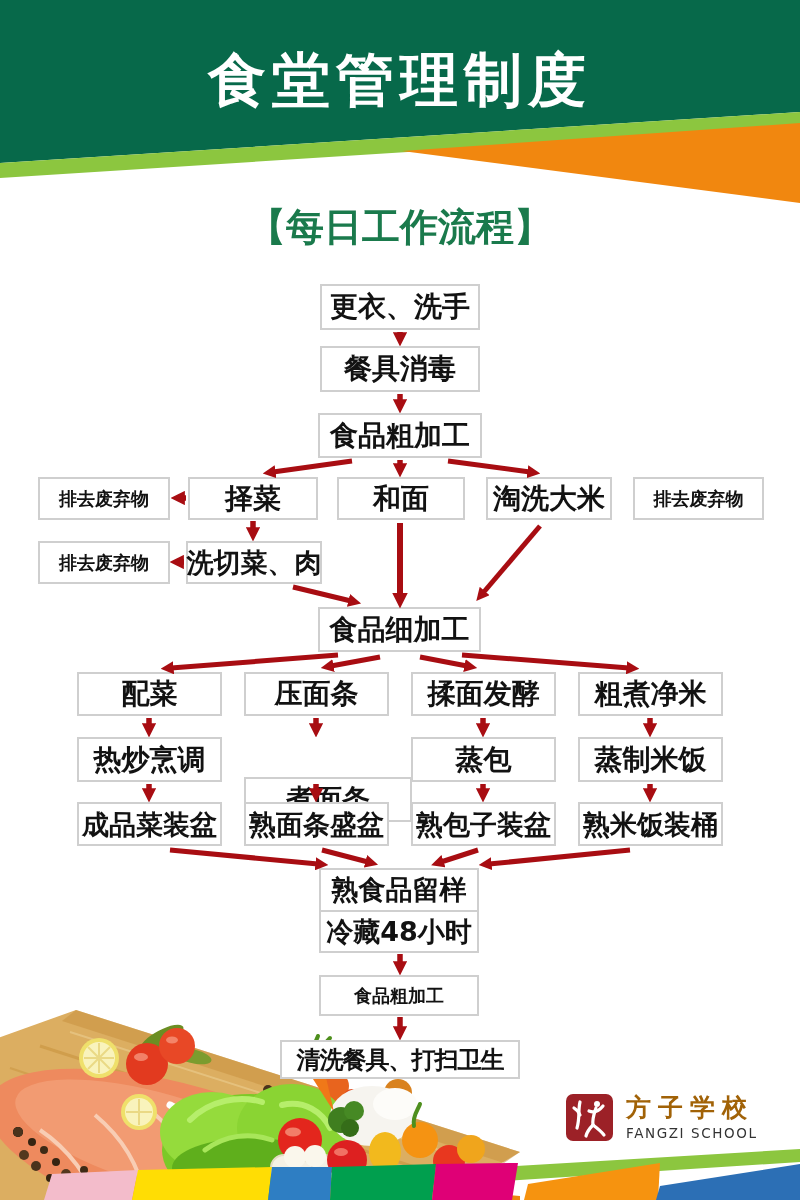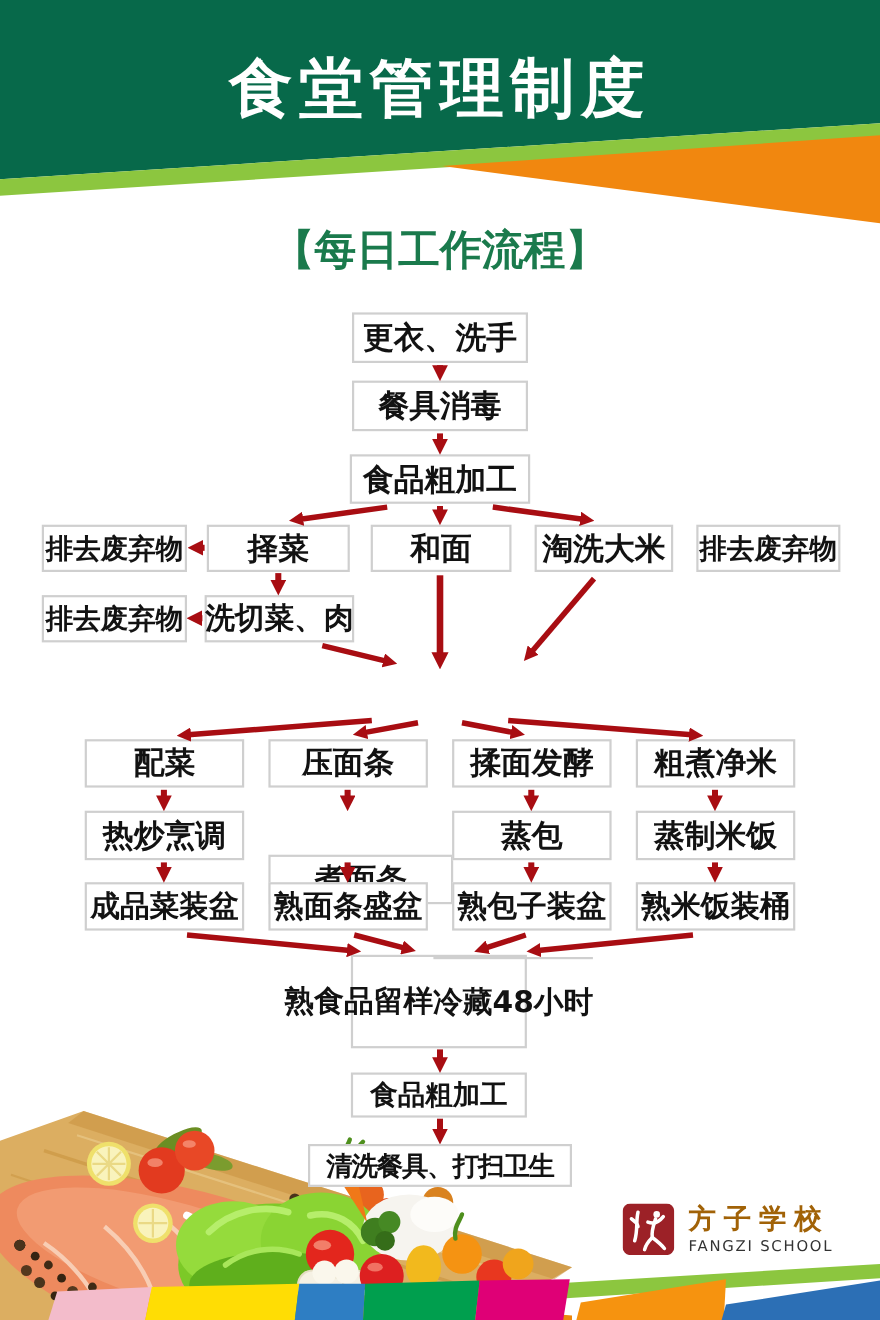--- a/index.html
+++ b/index.html
@@ -17,23 +17,23 @@
     position:absolute;left:0;top:202px;width:100%;text-align:center;
     color:var(--title_green,#1A7A4C);font-size:38px;font-weight:800;letter-spacing:0px;z-index:2;
   }
   .fbox{
     position:absolute;background:#fff;border:2px solid var(--box_border,#ccc);
     box-sizing:border-box;display:flex;align-items:center;justify-content:center;
     color:var(--text_dark,#111);font-size:28px;font-weight:600;white-space:nowrap;
     z-index:2;line-height:1;
   }
   .f27{font-size:27px;}
-  .f25{font-size:25px;}
+  .f25{font-size:18px;}
   .f24{font-size:24px;letter-spacing:-1px;}
-  .fbox.split{flex-direction:row;align-items:stretch;padding:0;}
+  .fbox.split{flex-direction:column;align-items:stretch;padding:0;}
   .fbox.split .cell{flex:1;display:flex;align-items:center;justify-content:center;font-size:27px;}
   .fbox.split .cell + .cell{border-top:2px solid var(--box_border,#ccc);}
   .logo{
     position:absolute;left:566px;top:1094px;display:flex;align-items:center;z-index:2;
   }
   .logo-mark{width:47px;height:47px;margin-right:13px;}
   .logo-text .cn{font-size:25px;font-weight:600;color:#a16207;letter-spacing:7px;line-height:1.1;}
   .logo-text .en{font-size:13.5px;font-weight:400;color:#333;letter-spacing:1.6px;margin-top:3px;}
   .arrows{z-index:3;}
 </style>
@@ -173,20 +173,21 @@
 
   <div class="fbox f25" style="left:38px;top:477px;width:132px;height:43px">排去废弃物</div>
   <div class="fbox" style="left:188px;top:477px;width:130px;height:43px">择菜</div>
   <div class="fbox" style="left:337px;top:477px;width:128px;height:43px">和面</div>
   <div class="fbox" style="left:486px;top:477px;width:126px;height:43px">淘洗大米</div>
   <div class="fbox f25" style="left:633px;top:477px;width:131px;height:43px">排去废弃物</div>
 
   <div class="fbox f25" style="left:38px;top:541px;width:132px;height:43px">排去废弃物</div>
   <div class="fbox f27" style="left:186px;top:541px;width:136px;height:43px">洗切菜、肉</div>
 
+  <div class="fbox" style="left:318px;top:607px;width:163px;height:45px">食品细加工</div>
 
   <div class="fbox" style="left:77px;top:672px;width:145px;height:44px">配菜</div>
   <div class="fbox" style="left:244px;top:672px;width:145px;height:44px">压面条</div>
   <div class="fbox" style="left:411px;top:672px;width:145px;height:44px">揉面发酵</div>
   <div class="fbox" style="left:578px;top:672px;width:145px;height:44px">粗煮净米</div>
 
   <div class="fbox" style="left:77px;top:737px;width:145px;height:45px">热炒烹调</div>
   <div class="fbox" style="left:244px;top:777px;width:168px;height:45px">煮面条</div>
   <div class="fbox" style="left:411px;top:737px;width:145px;height:45px">蒸包</div>
   <div class="fbox" style="left:578px;top:737px;width:145px;height:45px">蒸制米饭</div>

